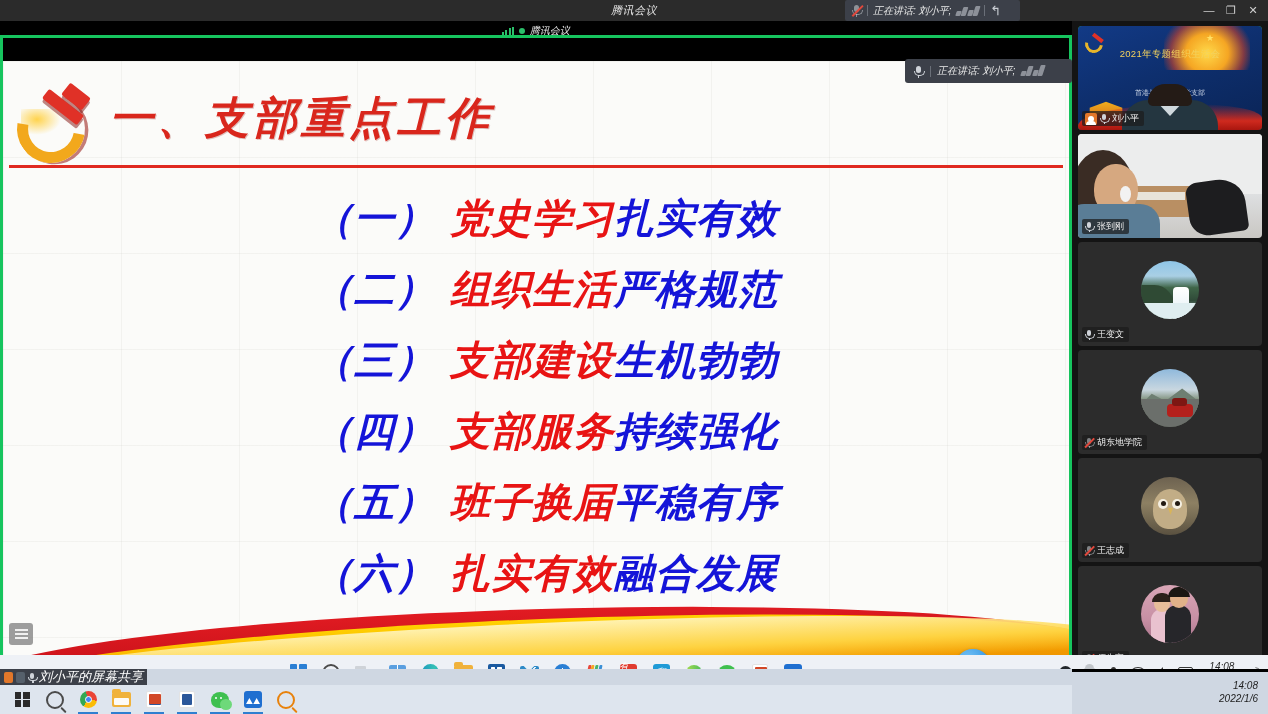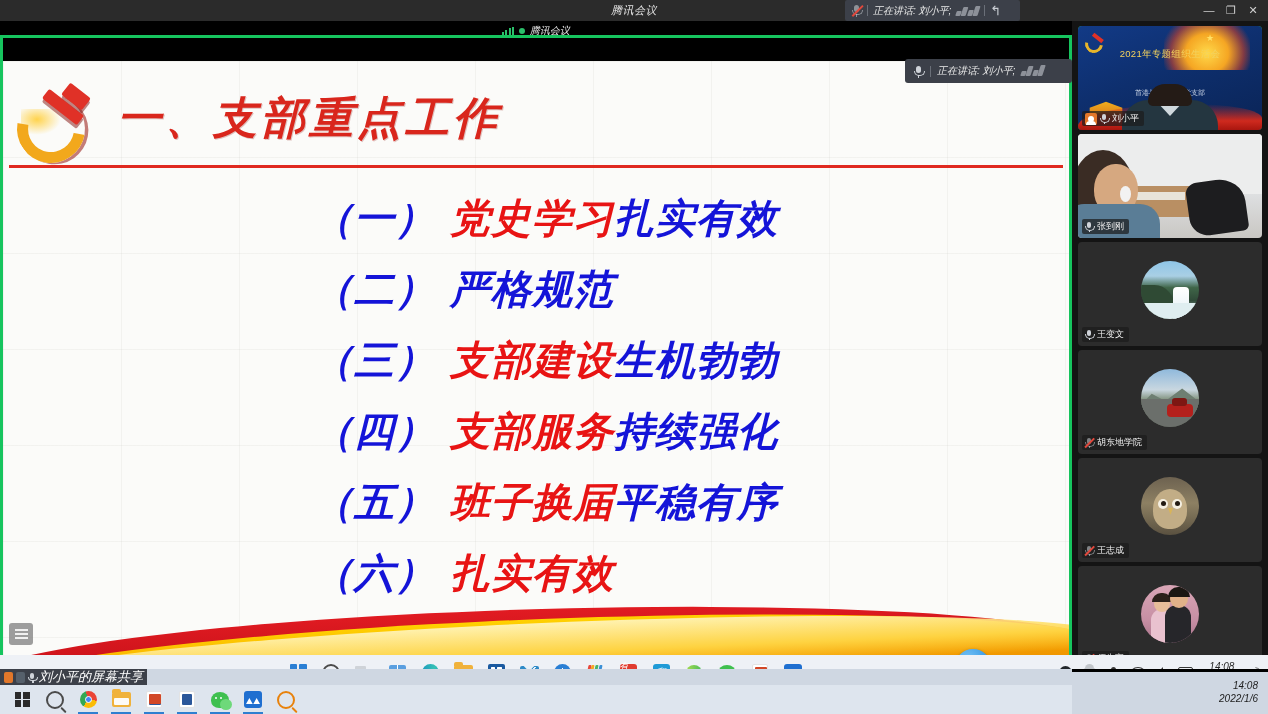--- a/index.html
+++ b/index.html
@@ -108,21 +108,21 @@
   #party-emblem .hammer-head{
     position:absolute;left:52px;top:6px;width:26px;height:15px;background:#e03127;
     transform:rotate(38deg);border-radius:2px;box-shadow:2px 3px 0 rgba(130,16,12,.5);
   }
   #party-emblem .glow{
     position:absolute;left:10px;top:26px;width:40px;height:26px;
     background:radial-gradient(ellipse at 40% 40%,#ffd34d,rgba(255,200,60,0) 70%);
   }
   #slide-title{
     font-size:44px;font-weight:bold;color:#d9261c;letter-spacing:4px;
-    margin-left:18px;font-family:"DejaVu Sans","Liberation Sans",sans-serif;
+    margin-left:10px;font-family:"DejaVu Sans","Liberation Sans",sans-serif;
     text-shadow:1px 1px 0 rgba(140,20,14,.25);
     text-align:right;
   }
   #title-rule{
     position:absolute;left:6px;top:104px;width:1054px;height:3px;background:#e02a20;
   }
 
   #bullet-list{
     position:absolute;left:0;top:130px;width:1066px;
   }
@@ -434,40 +434,42 @@
     <div id="title-rule"></div>
 
     <div id="bullet-list">
       <div class="bullet">
         <span class="num">（一）</span>
         <span class="red">党史学习</span>
         <span class="blue">扎实有效</span>
       </div>
       <div class="bullet">
         <span class="num">（二）</span>
+        <span class="red">组织生活</span>
         <span class="blue">严格规范</span>
       </div>
       <div class="bullet">
         <span class="num">（三）</span>
         <span class="red">支部建设</span>
         <span class="blue">生机勃勃</span>
       </div>
       <div class="bullet">
         <span class="num">（四）</span>
         <span class="red">支部服务</span>
         <span class="blue">持续强化</span>
       </div>
       <div class="bullet">
         <span class="num">（五）</span>
         <span class="red">班子换届</span>
         <span class="blue">平稳有序</span>
       </div>
       <div class="bullet">
         <span class="num">（六）</span>
         <span class="red">扎实有效</span>
+        <span class="blue">融合发展</span>
       </div>
     </div>
 
     <div id="ribbon">
       <div class="band-red"></div>
       <div class="band-gold"></div>
       <div class="band-light"></div>
     </div>
 
     <div id="timer-badge">02:33</div>

